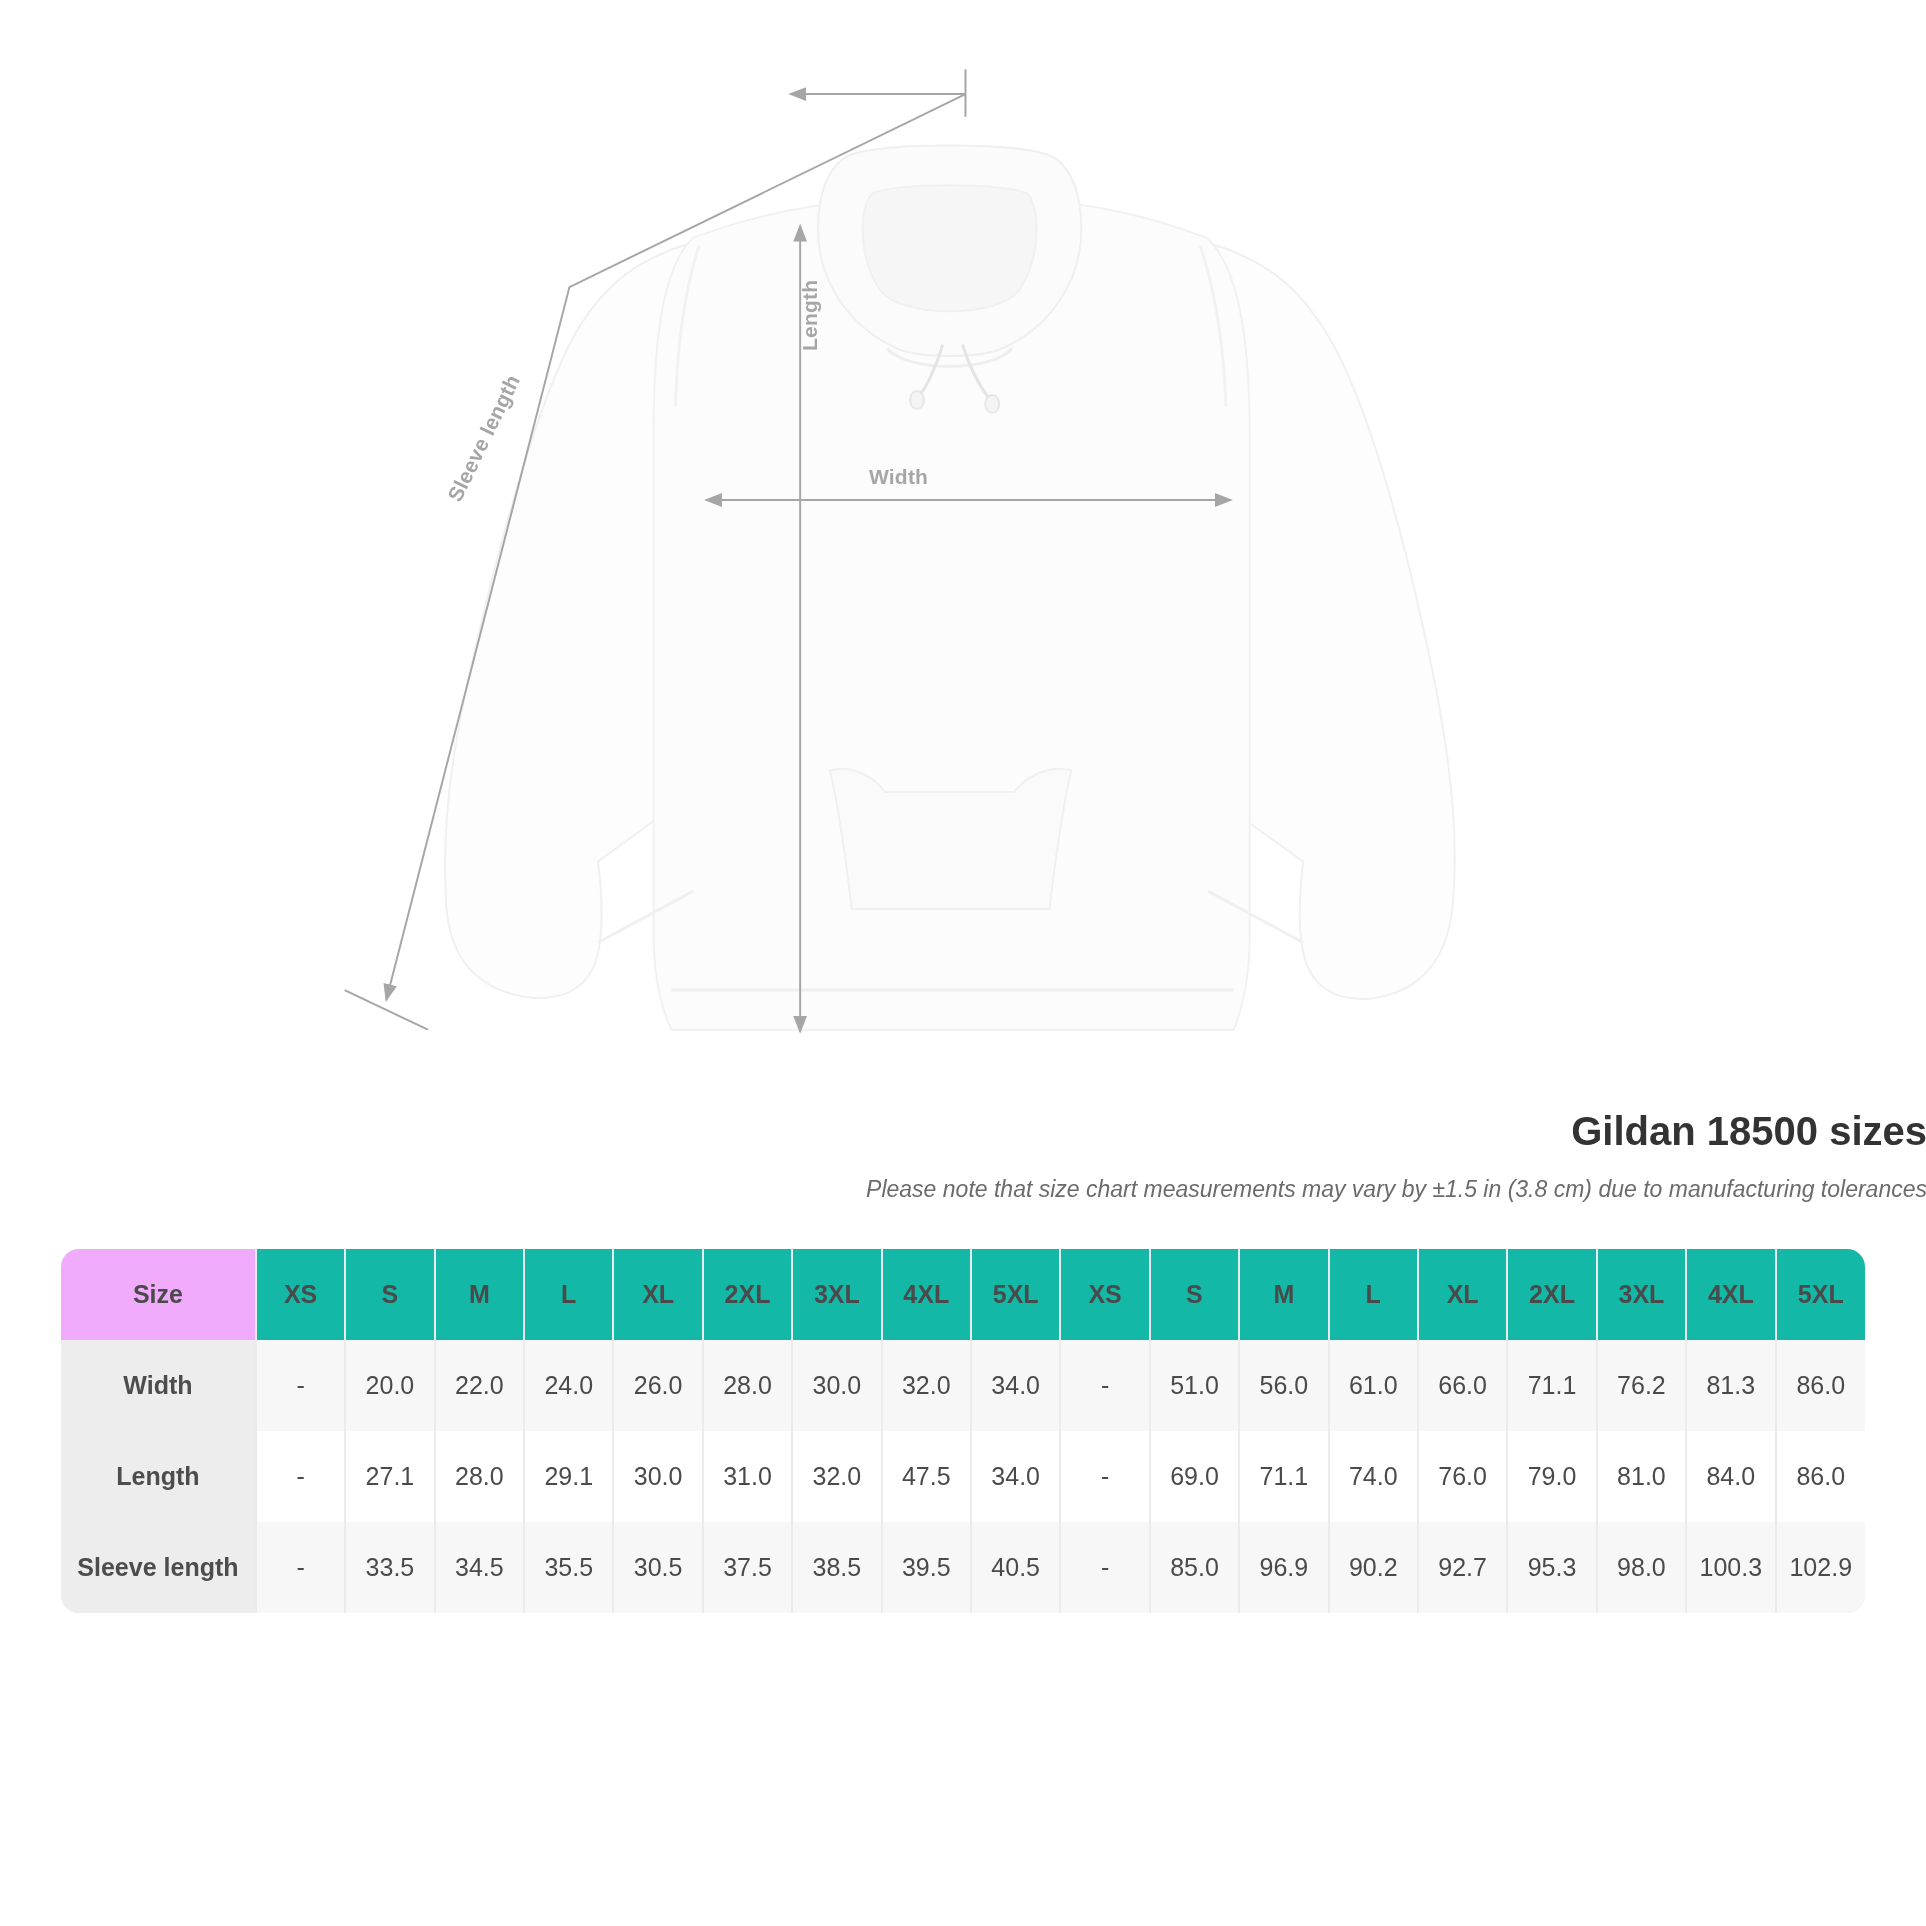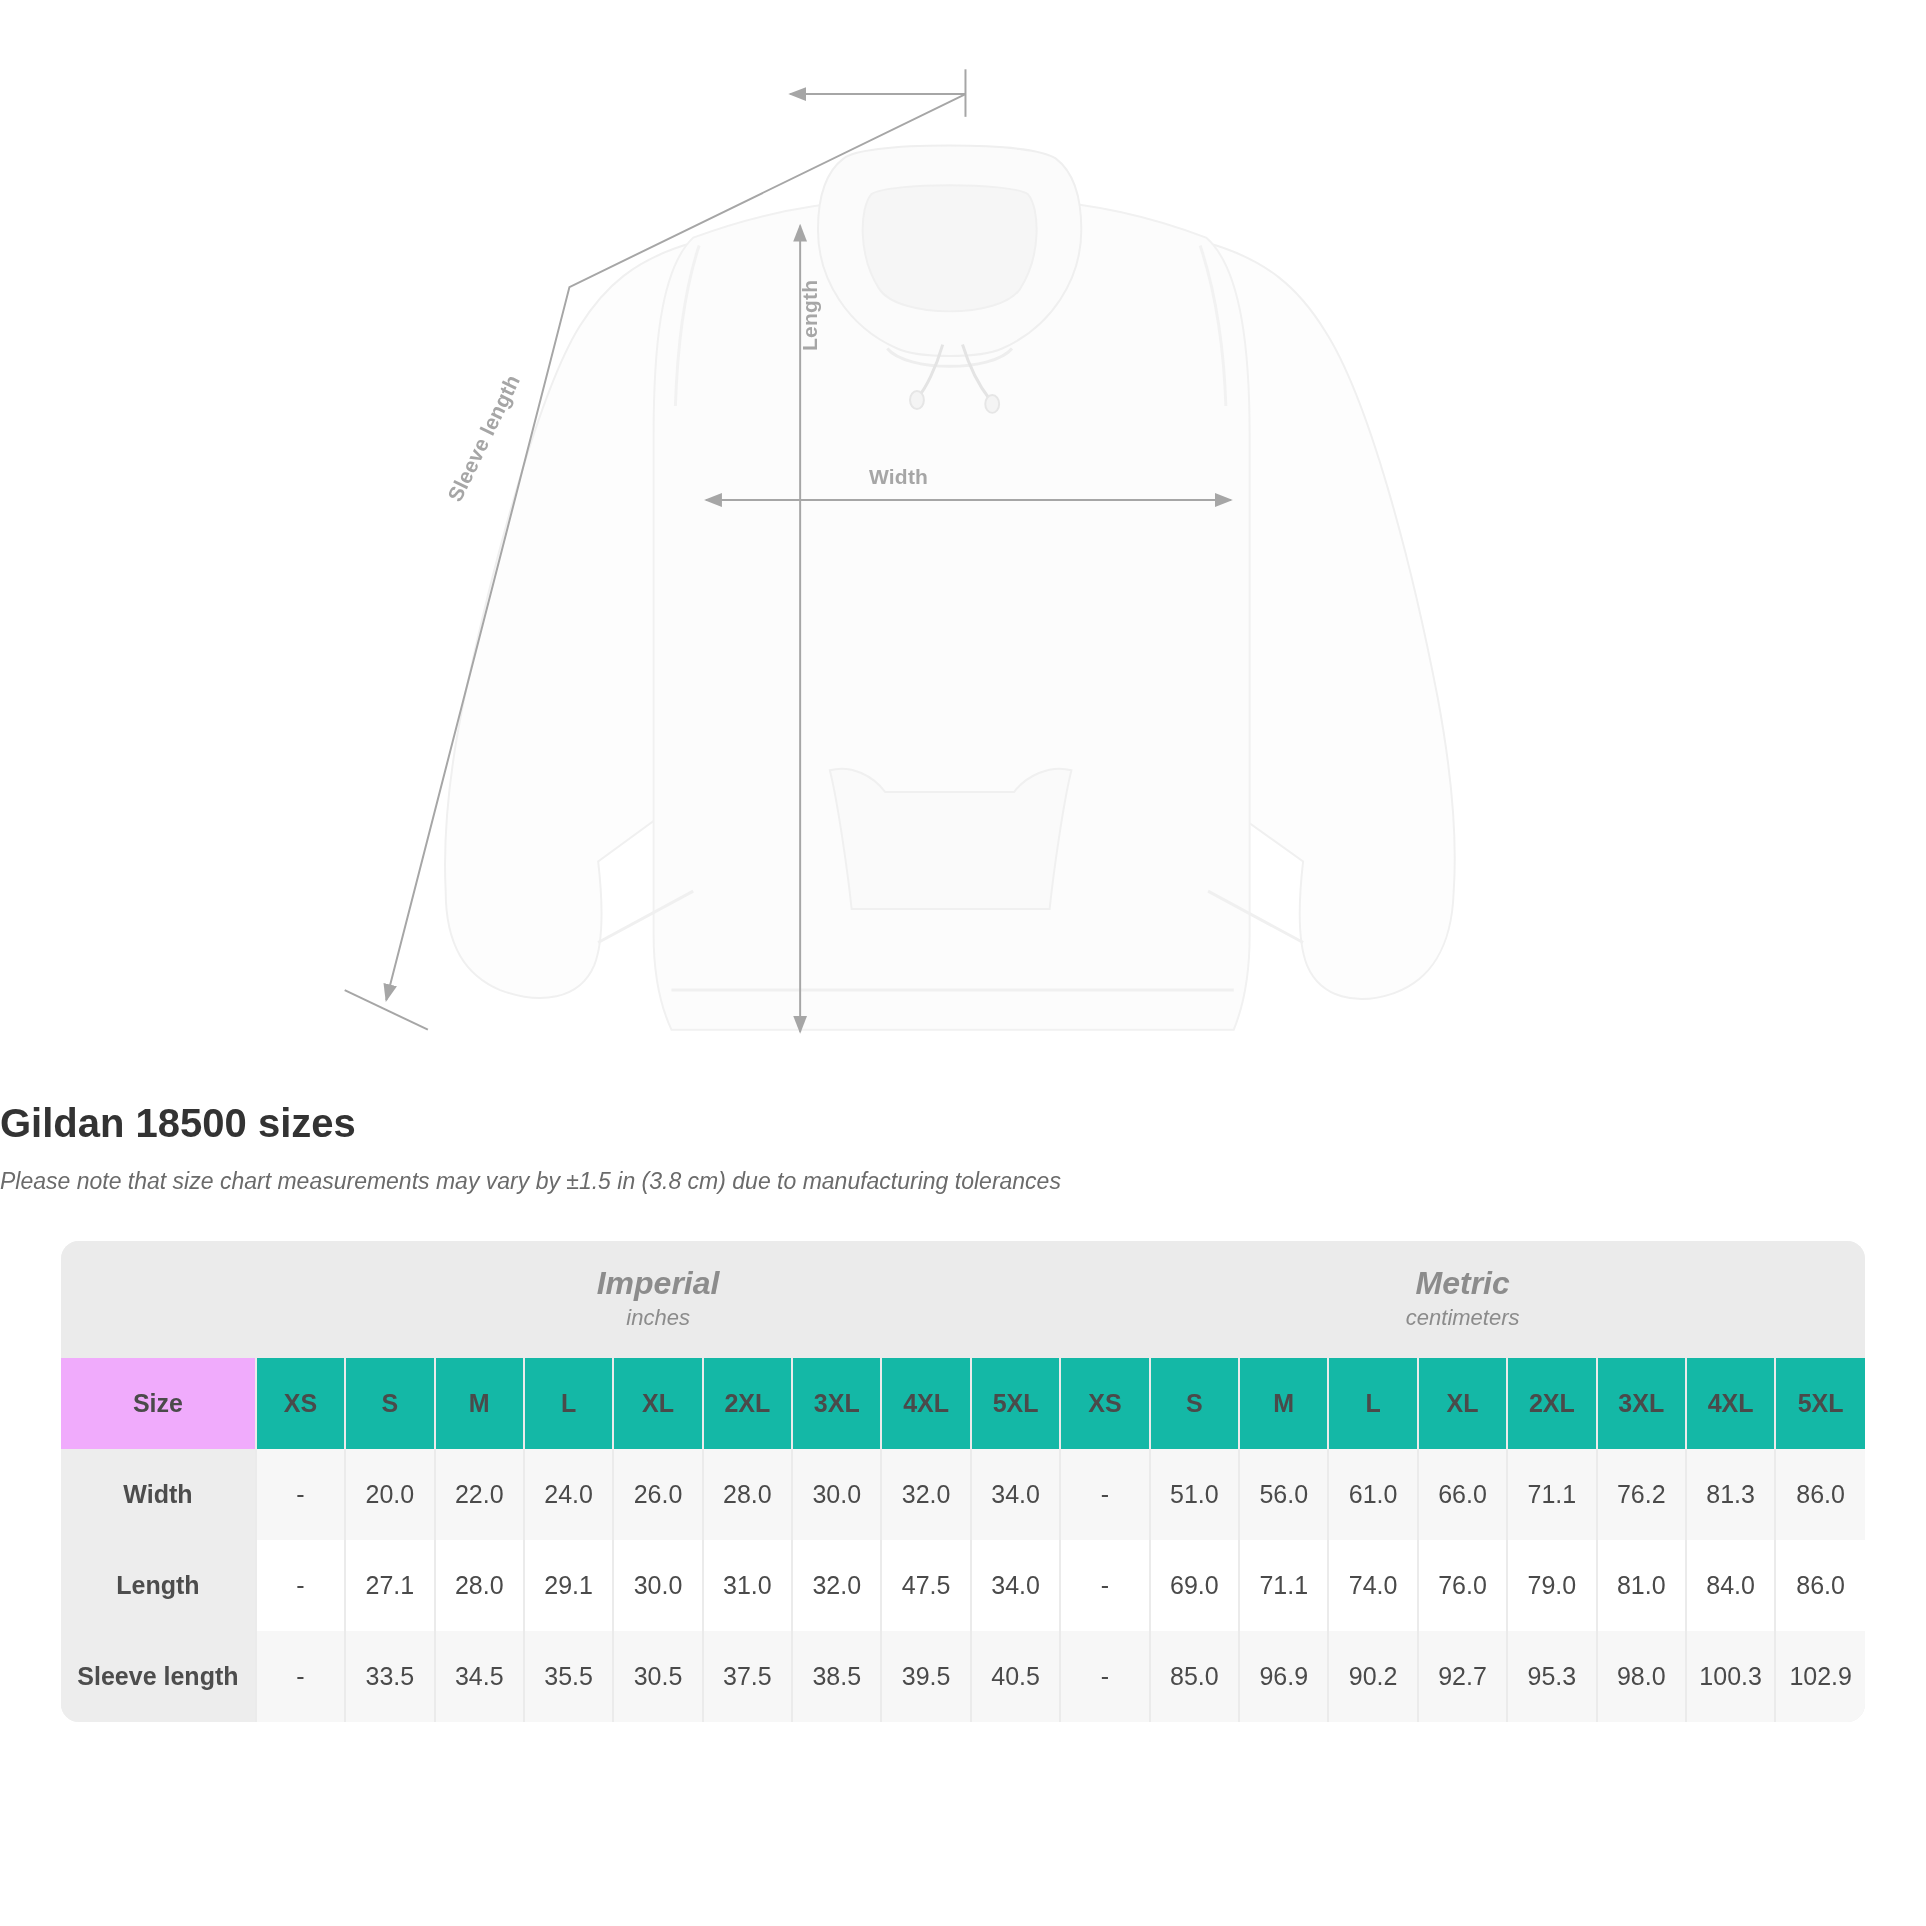--- a/index.html
+++ b/index.html
@@ -46,22 +46,22 @@
   }
   .dim-label.sleeve-label {
     left: 443px; top: 495px;
     transform: rotate(-64deg);
     transform-origin: left top;
     white-space: nowrap;
   }
 
   
   .title-block {
-    text-align: left;
-    margin-top: 2px;
+    text-align: right;
+    margin-top: 10px;
   }
   .chart-title {
     font-size: 40px;
     font-weight: bold;
     color: #333333;
     margin: 0 0 22px 0;
   }
   .chart-note {
     font-size: 23px;
     font-style: italic;
@@ -235,31 +235,20 @@
           <col class="col-val">
           <col class="col-val">
           <col class="col-val">
           <col class="col-val">
           <col class="col-val">
           <col class="col-val">
           <col class="col-val">
           <col class="col-val">
       </colgroup>
       <tbody>
-        <tr class="unit-row">
-          <td></td>
-          <td colspan="9">
-            <div class="unit-name">Imperial</div>
-            <div class="unit-sub">inches</div>
-          </td>
-          <td colspan="9">
-            <div class="unit-name">Metric</div>
-            <div class="unit-sub">centimeters</div>
-          </td>
-        </tr>
 
         <tr class="head-row">
           <td class="rowlabel">Size</td>
           <td class="cell">XS</td>
           <td class="cell">S</td>
           <td class="cell">M</td>
           <td class="cell">L</td>
           <td class="cell">XL</td>
           <td class="cell">2XL</td>
           <td class="cell">3XL</td>

